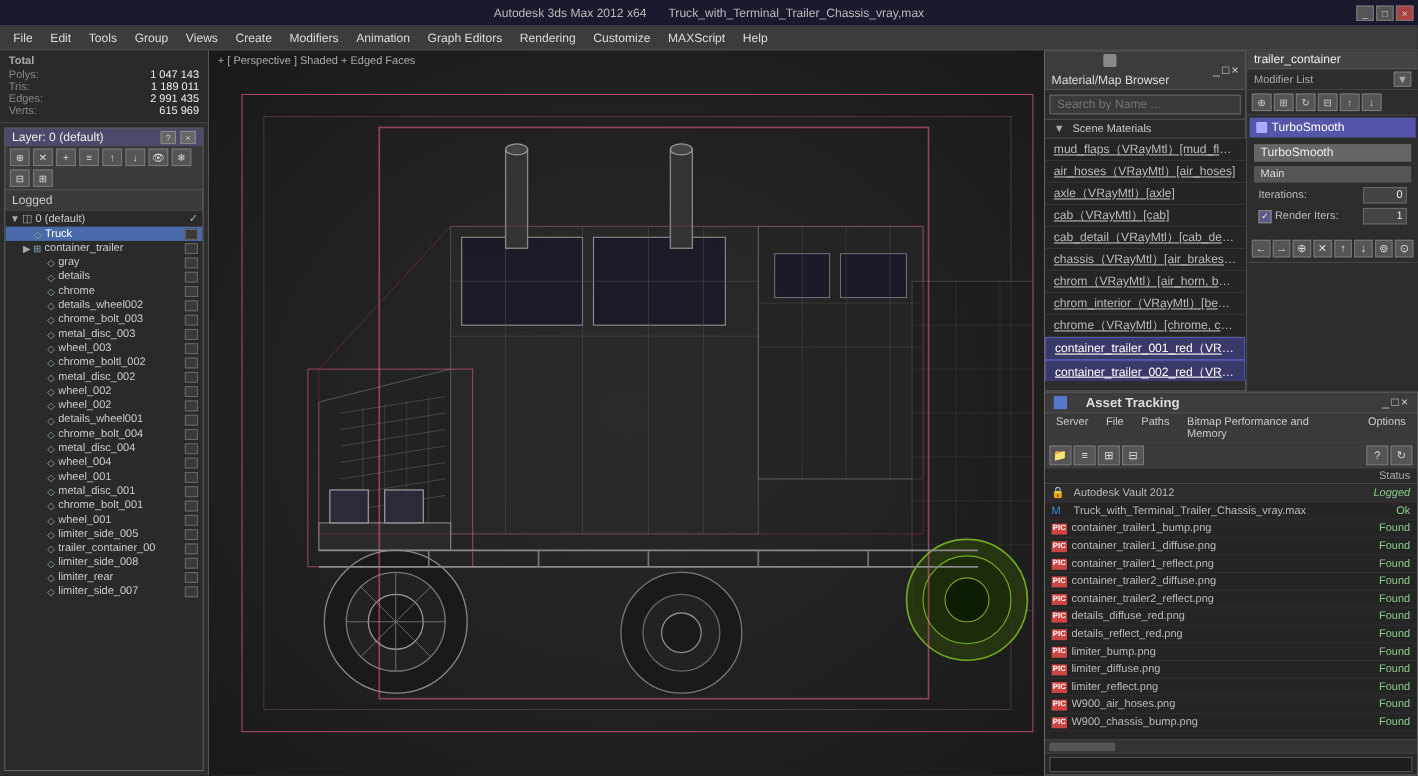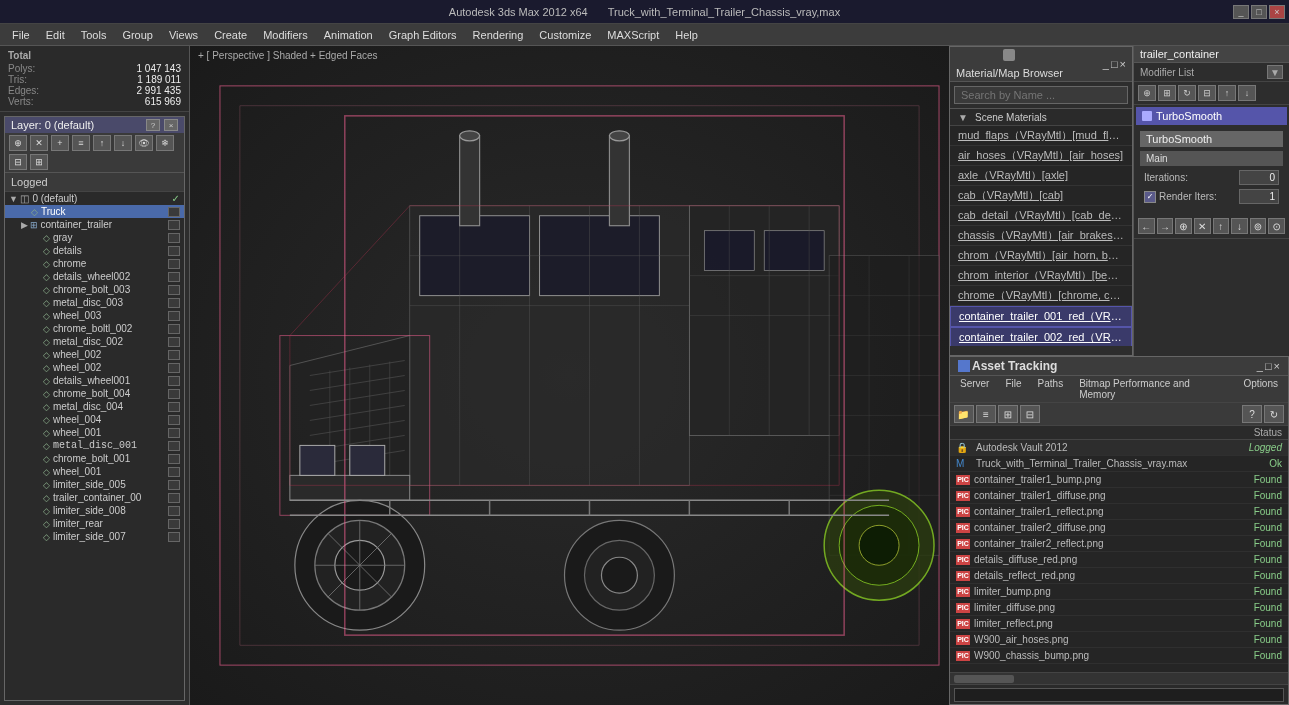--- a/index.html
+++ b/index.html
@@ -66,21 +66,21 @@
     .param-row { display: flex; align-items: center; justify-content: space-between; padding: 2px 4px; font-size: 10px; }
     .param-label { color: #bbb; }
     .param-input { background: #444; border: 1px solid #666; color: #eee; width: 40px; font-size: 10px; padding: 1px 3px; text-align: right; }
     .param-check { width: 12px; height: 12px; border: 1px solid #888; background: #444; display: inline-flex; align-items: center; justify-content: center; }
     .param-check.checked { background: #5a5a8a; }
     .param-check.checked::after { content: '✓'; font-size: 8px; color: #fff; }
 
     
     #asset-tracking { background: #2d2d2d; border: 1px solid #666; flex: 1; display: flex; flex-direction: column; overflow: hidden; }
     #asset-header { background: #3c3c3c; padding: 2px 8px; display: flex; align-items: center; justify-content: space-between; border-bottom: 1px solid #555; }
-    #asset-title { color: #ddd; font-size: 12px; font-weight: bold; display: flex; align-items: center; gap: 2px; }
+    #asset-title { color: #ddd; font-size: 12px; font-weight: bold; display: flex; align-items: center; gap: 17px; }
     #asset-win-controls { display: flex; gap: 2px; }
     #asset-menu-bar { background: #3a3a3a; padding: 1px 4px; display: flex; gap: 4px; border-bottom: 1px solid #444; }
     .asset-menu { font-size: 10px; color: #ccc; padding: 1px 6px; cursor: pointer; }
     #asset-toolbar { background: #3a3a3a; padding: 2px 4px; display: flex; align-items: center; justify-content: space-between; border-bottom: 1px solid #444; }
     #asset-toolbar-left { display: flex; gap: 2px; }
     #asset-toolbar .abt { width: 20px; height: 18px; background: #555; border: 1px solid #777; font-size: 10px; display: flex; align-items: center; justify-content: center; cursor: pointer; color: #ddd; }
     .asset-status-header { display: flex; justify-content: flex-end; padding: 1px 6px; font-size: 10px; color: #aaa; border-bottom: 1px solid #444; background: #2a2a2a; }
     #asset-list { flex: 1; overflow-y: auto; background: #252525; }
     .asset-row { display: flex; align-items: center; padding: 2px 6px; font-size: 10px; color: #bbb; border-bottom: 1px solid #2f2f2f; cursor: pointer; }
     .asset-row.vault-row { background: #2d2d2d; }
@@ -315,21 +315,21 @@
             <span class="indent" style="width:24px;display:inline-block;"></span>
             <span style="width:10px;display:inline-block;"></span>
             <span style="color:#88aa88;margin-right:3px;font-size:9px;">◇</span>
             <span style="flex:1;overflow:hidden;text-overflow:ellipsis;">wheel_001</span>
             <span style="width:12px;height:10px;border:1px solid #666;background:#3a3a3a;display:inline-flex;margin-left:2px;flex-shrink:0;"></span>
           </div>
           <div class="layer-item">
             <span class="indent" style="width:24px;display:inline-block;"></span>
             <span style="width:10px;display:inline-block;"></span>
             <span style="color:#88aa88;margin-right:3px;font-size:9px;">◇</span>
-            <span style="flex:1;overflow:hidden;text-overflow:ellipsis;font-family:Liberation Mono, monospace;">metal_disc_001</span>
+            <span style="flex:1;overflow:hidden;text-overflow:ellipsis;">metal_disc_001</span>
             <span style="width:12px;height:10px;border:1px solid #666;background:#3a3a3a;display:inline-flex;margin-left:2px;flex-shrink:0;"></span>
           </div>
           <div class="layer-item">
             <span class="indent" style="width:24px;display:inline-block;"></span>
             <span style="width:10px;display:inline-block;"></span>
             <span style="color:#88aa88;margin-right:3px;font-size:9px;">◇</span>
             <span style="flex:1;overflow:hidden;text-overflow:ellipsis;">chrome_bolt_001</span>
             <span style="width:12px;height:10px;border:1px solid #666;background:#3a3a3a;display:inline-flex;margin-left:2px;flex-shrink:0;"></span>
           </div>
           <div class="layer-item">

